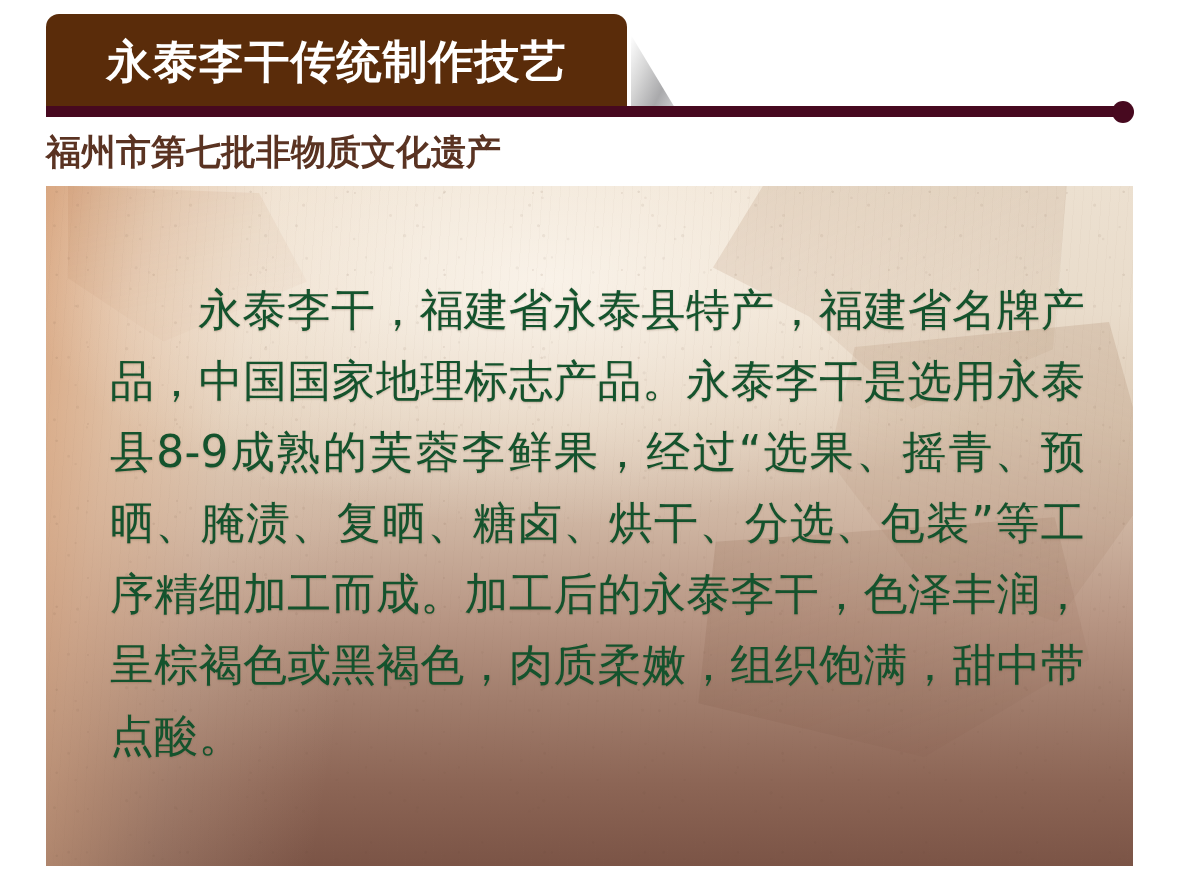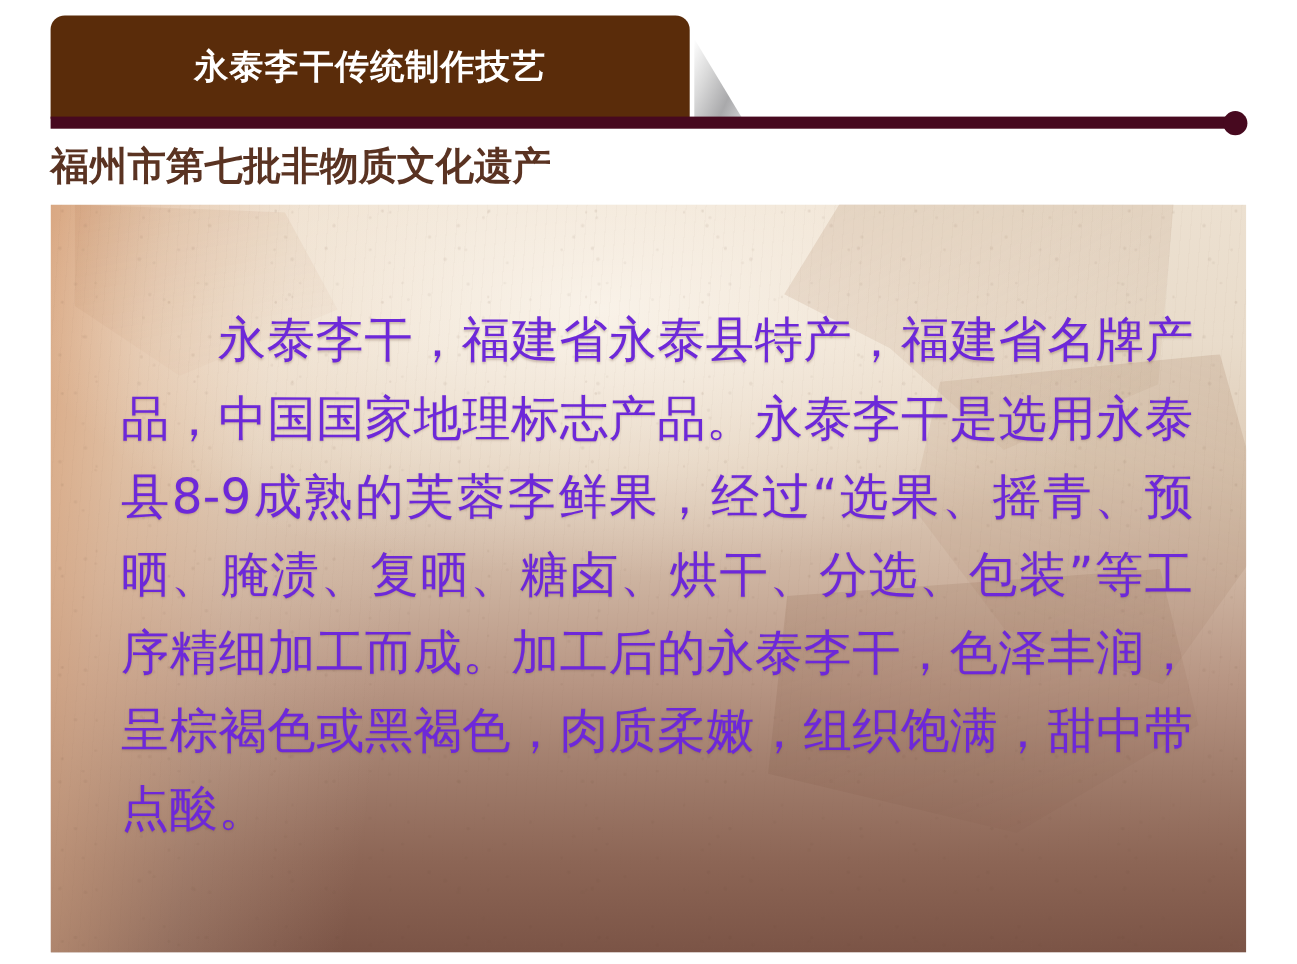--- a/index.html
+++ b/index.html
@@ -41,21 +41,21 @@
     border-top-left-radius: 13px;
     border-top-right-radius: 13px;
     box-sizing: border-box;
     display: flex;
     align-items: center;
     justify-content: center;
   }
 
   .title-text {
     color: #ffffff;
-    font-size: 31px;
+    font-size: 45px;
     font-weight: bold;
     letter-spacing: 1px;
     line-height: 1;
     white-space: nowrap;
     font-family: "DejaVu Sans", "Liberation Sans", sans-serif;
   }
 
   
   .banner-fold {
     position: absolute;
@@ -215,21 +215,21 @@
       rgba(255,255,255,0) 1px,
       rgba(255,255,255,0) 9px);
   }
 
   
   .panel-copy {
     position: absolute;
     left: 64px;
     top: 88px;
     width: 975px;
-    color: #6d28d9;
+    color: #14532d;
     font-size: 44px;
     line-height: 71px;
     letter-spacing: 0.2px;
     text-align: justify;
     text-justify: inter-character;
     font-family: "DejaVu Sans", "Liberation Sans", sans-serif;
     text-shadow: 0 1px 2px rgba(110,76,56,0.30);
   }
   .panel-copy p {
     margin: 0;

